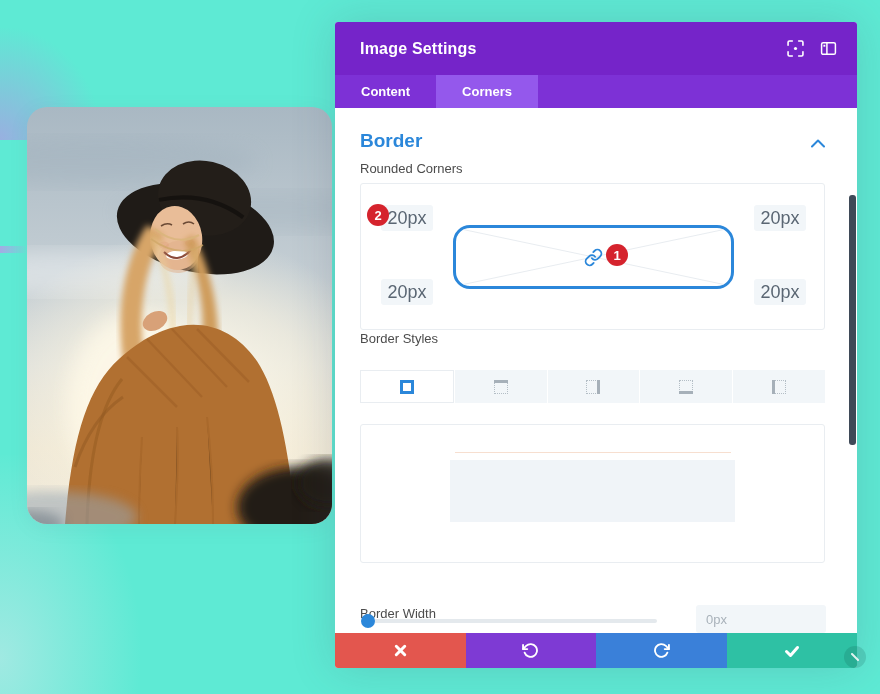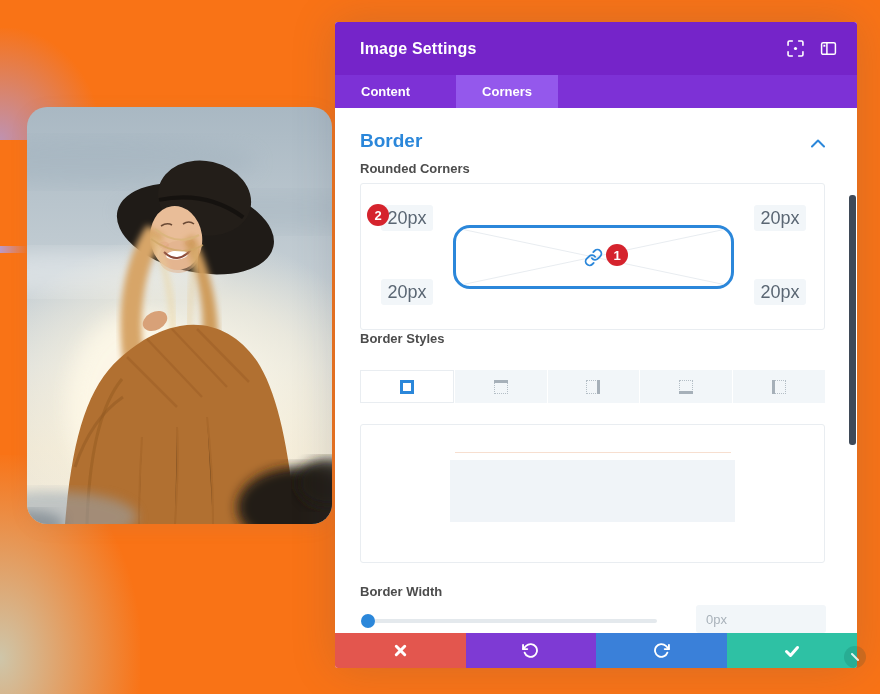--- a/index.html
+++ b/index.html
@@ -1,18 +1,18 @@
 <!DOCTYPE html>
 <html><head>
 <meta charset="utf-8">
 <style>
   * { margin:0; padding:0; box-sizing:border-box; }
   html,body { background:#fff; }
   body { font-family:"Liberation Sans","DejaVu Sans",sans-serif; }
-  #app { position:relative; width:880px; height:694px; background:#f97316; overflow:hidden; }
+  #app { position:relative; width:880px; height:694px; background:#5eead4; overflow:hidden; }
 
   
   .deco-top-left { position:absolute; left:0; top:28px; width:100px; height:112px;
     background:radial-gradient(ellipse at 0% 100%, rgba(172,156,228,.75), rgba(255,255,255,0) 72%); }
   .deco-line { position:absolute; left:0; top:246px; width:28px; height:7px;
     background:linear-gradient(to right, rgba(176,160,230,.85), rgba(255,255,255,0)); }
   .deco-bottom-left { position:absolute; left:0; top:455px; width:140px; height:239px;
     background:radial-gradient(ellipse at 0% 85%, rgba(188,233,232,.7), rgba(255,255,255,0) 72%); }
 
   
@@ -23,30 +23,30 @@
   
   .modal { position:absolute; left:335px; top:22px; width:522px; height:646px;
     background:#fff; border-radius:3px; box-shadow:0 0 45px rgba(70,80,100,.20); }
 
   .modal-header { position:absolute; left:0; top:0; width:100%; height:53px;
     background:#7524c9; border-radius:3px 3px 0 0; display:flex; align-items:center; padding:0 20px 0 25px; }
   .modal-title { color:#fff; font-size:16px; font-weight:700; letter-spacing:.2px; }
   .header-icons { margin-left:auto; display:flex; gap:16px; align-items:center; }
   .hicon { width:17px; height:17px; display:flex; align-items:center; justify-content:center; cursor:pointer; }
 
-  .tabbar { position:absolute; left:0; top:53px; width:100%; height:33px; background:#7d31d6; display:flex;gap:20px; }
+  .tabbar { position:absolute; left:0; top:53px; width:100%; height:33px; background:#7d31d6; display:flex; }
   .tab { height:33px; line-height:33px; padding:0 26px; color:#fff; font-size:13px; font-weight:700; cursor:pointer; }
   .tab.active { background:#9458ec; }
 
   .section-title-row { position:absolute; left:25px; top:96px; width:465px; height:34px;
     display:flex; align-items:flex-end; cursor:pointer; }
   .section-title { color:#2b87da; font-size:19px; font-weight:600; }
   .chev { margin-left:auto; }
 
-  .field-label { position:absolute; left:25px; color:#4c4c4c; font-size:13px; font-weight:700; }
+  .field-label { position:absolute; left:25px; color:#4c4c4c; font-size:13px; font-weight:400; }
 
   
   .corners-box { position:absolute; left:25px; top:161px; width:465px; height:147px;
     background:#fff; border:1px solid #e9edf1; border-radius:3px; }
   .corner-input { position:absolute; width:52px; height:26px; background:#f2f6f9; border:none;
     border-radius:3px; text-align:center; color:#5a6673; font-size:18px;
     font-family:"Liberation Sans","DejaVu Sans",sans-serif; }
   .ci-tl { left:20px; top:21px; } .ci-tr { left:393px; top:21px; }
   .ci-bl { left:20px; top:95px; } .ci-br { left:393px; top:95px; }
   .center-rect { position:absolute; left:92px; top:41px; width:281px; height:64px;
@@ -267,21 +267,21 @@
         <span class="bs-box bs-left">
             <span class="bs-bar"></span>
           </span>
       </div>
     </div>
 
     <div class="preview-box"></div>
     <div class="preview-topline"></div>
     <div class="preview-inner"></div>
 
-    <div class="field-label" style="top:562px;">Border Width</div>
+    <div class="field-label" style="top:584px;">Border Width</div>
     <div class="slider-track"></div>
     <div class="slider-handle"></div>
     <input class="width-input" readonly="" value="0px" style="">
 
     <div class="footer">
       <button class="fbtn discard">
         <svg width="15" height="15" viewBox="0 0 16 16" stroke="#fff" stroke-width="3.2" stroke-linecap="round">
           <line x1="3.5" y1="3.5" x2="12.5" y2="12.5"></line>
             <line x1="12.5" y1="3.5" x2="3.5" y2="12.5"></line>
         </svg>

